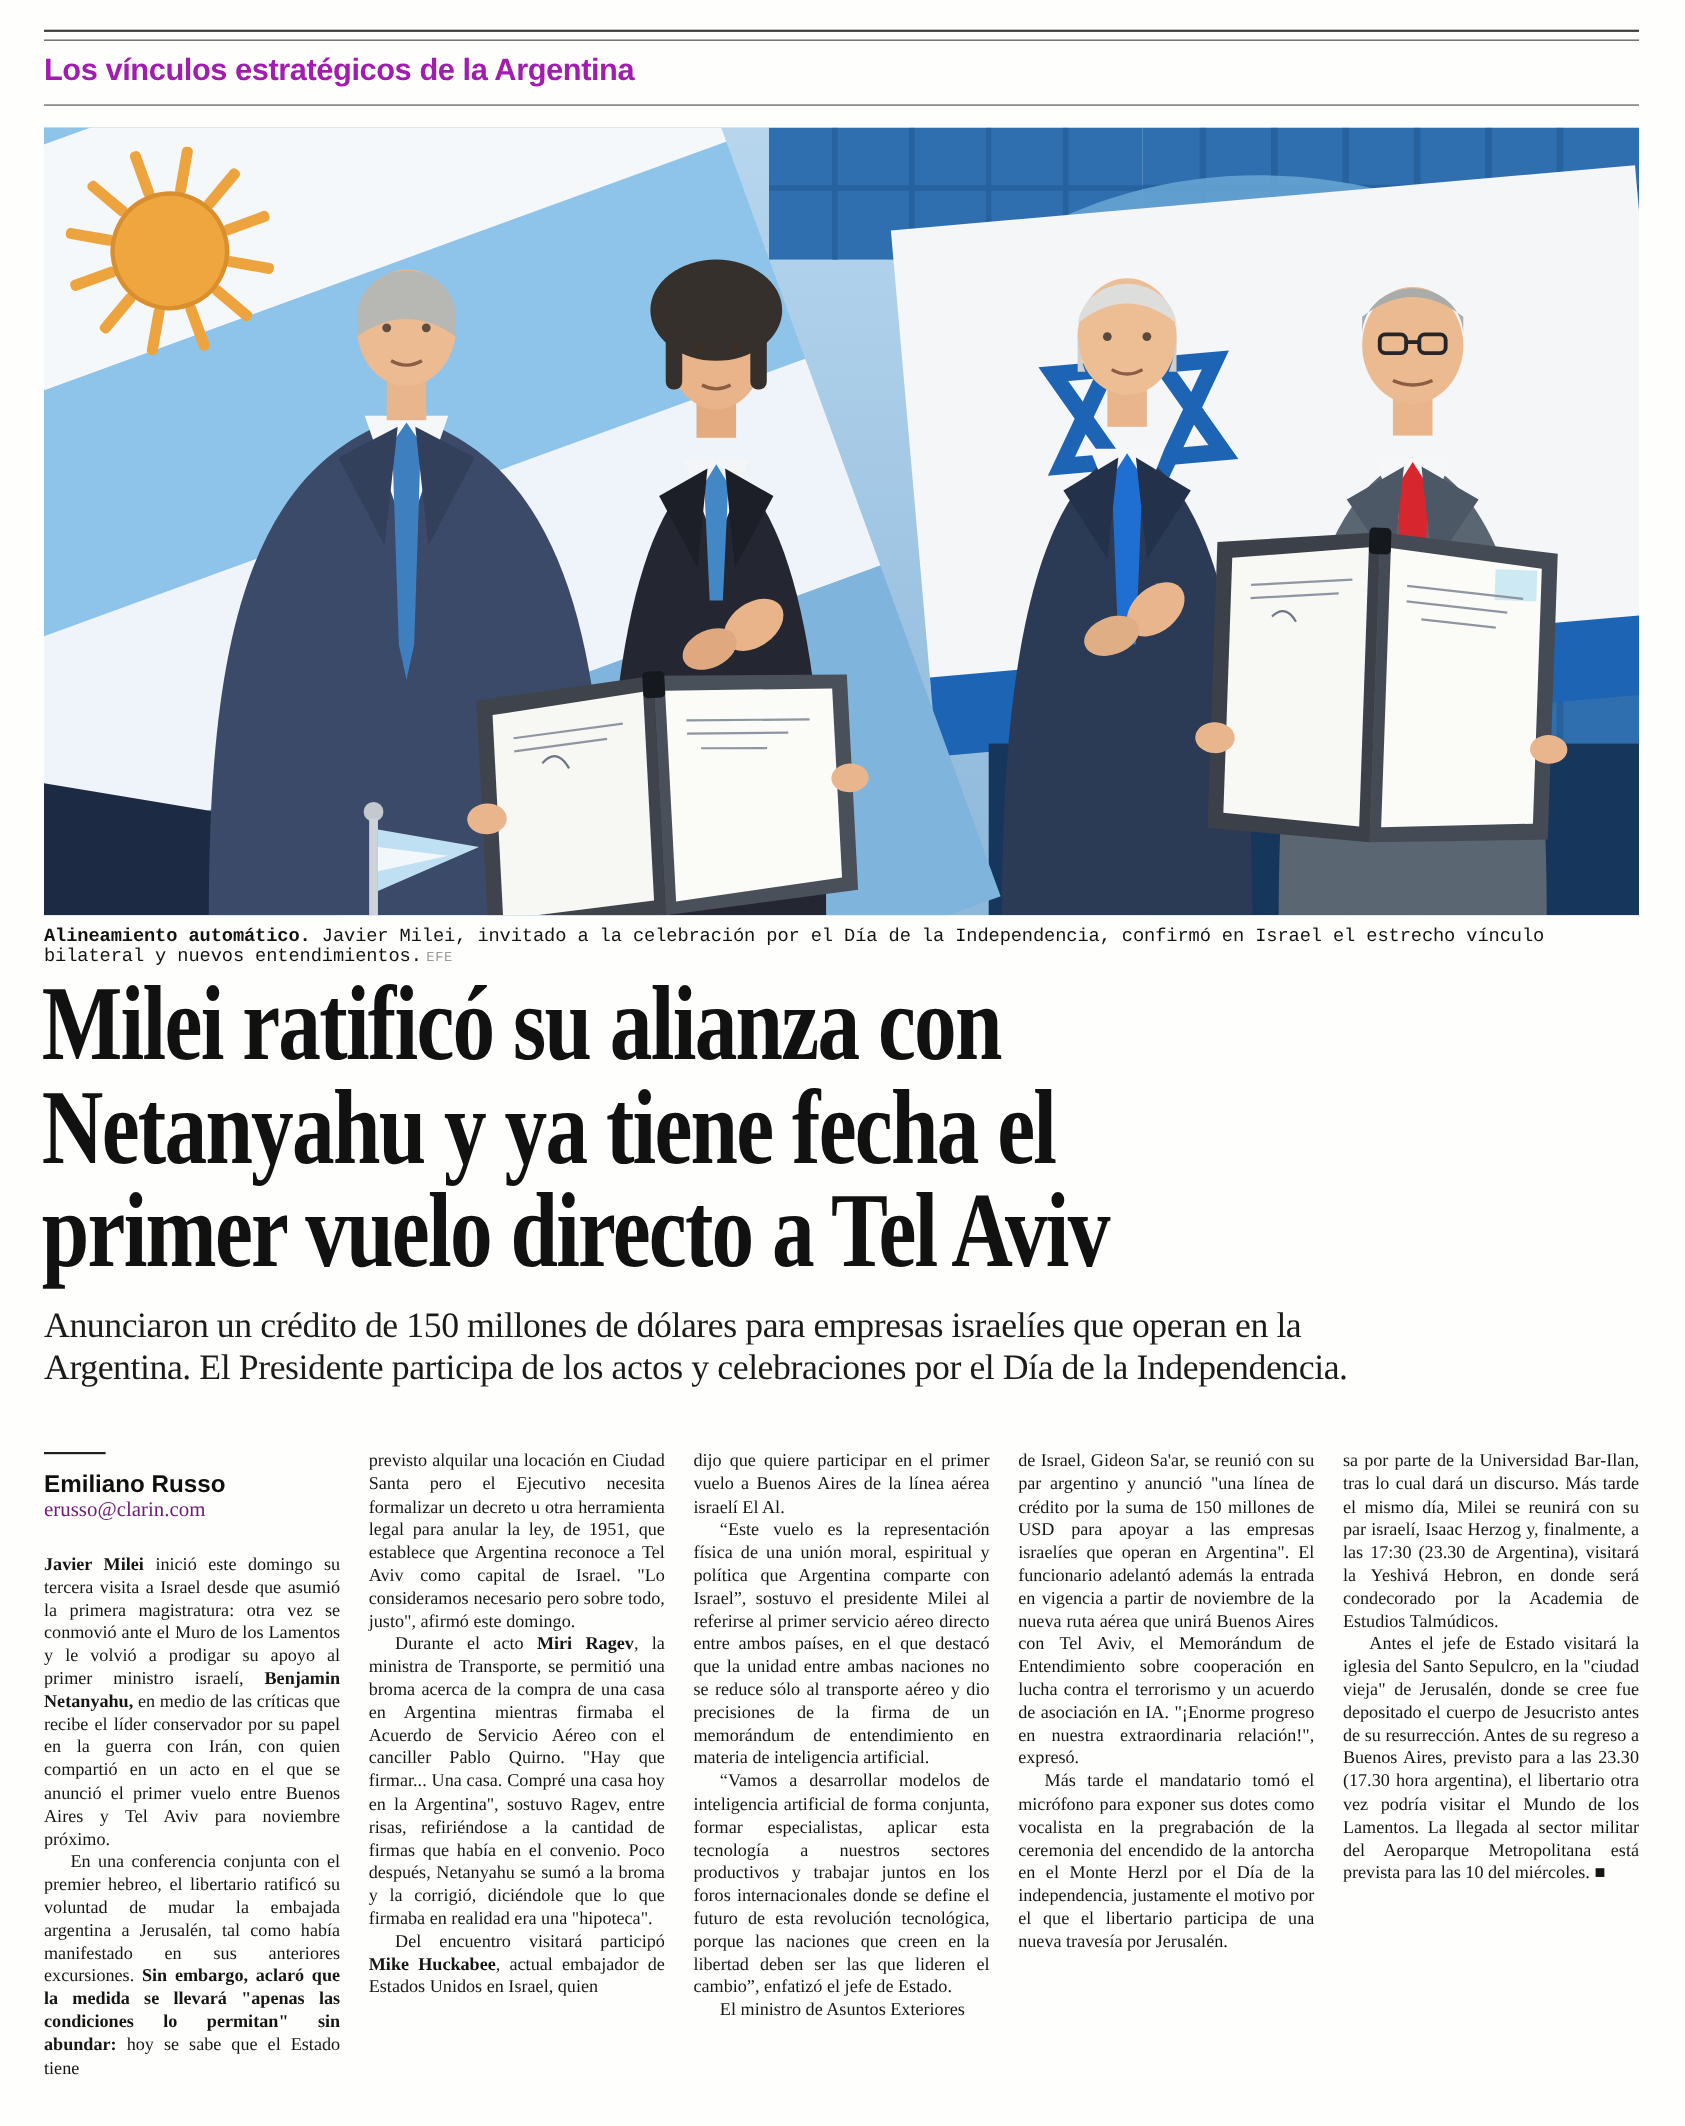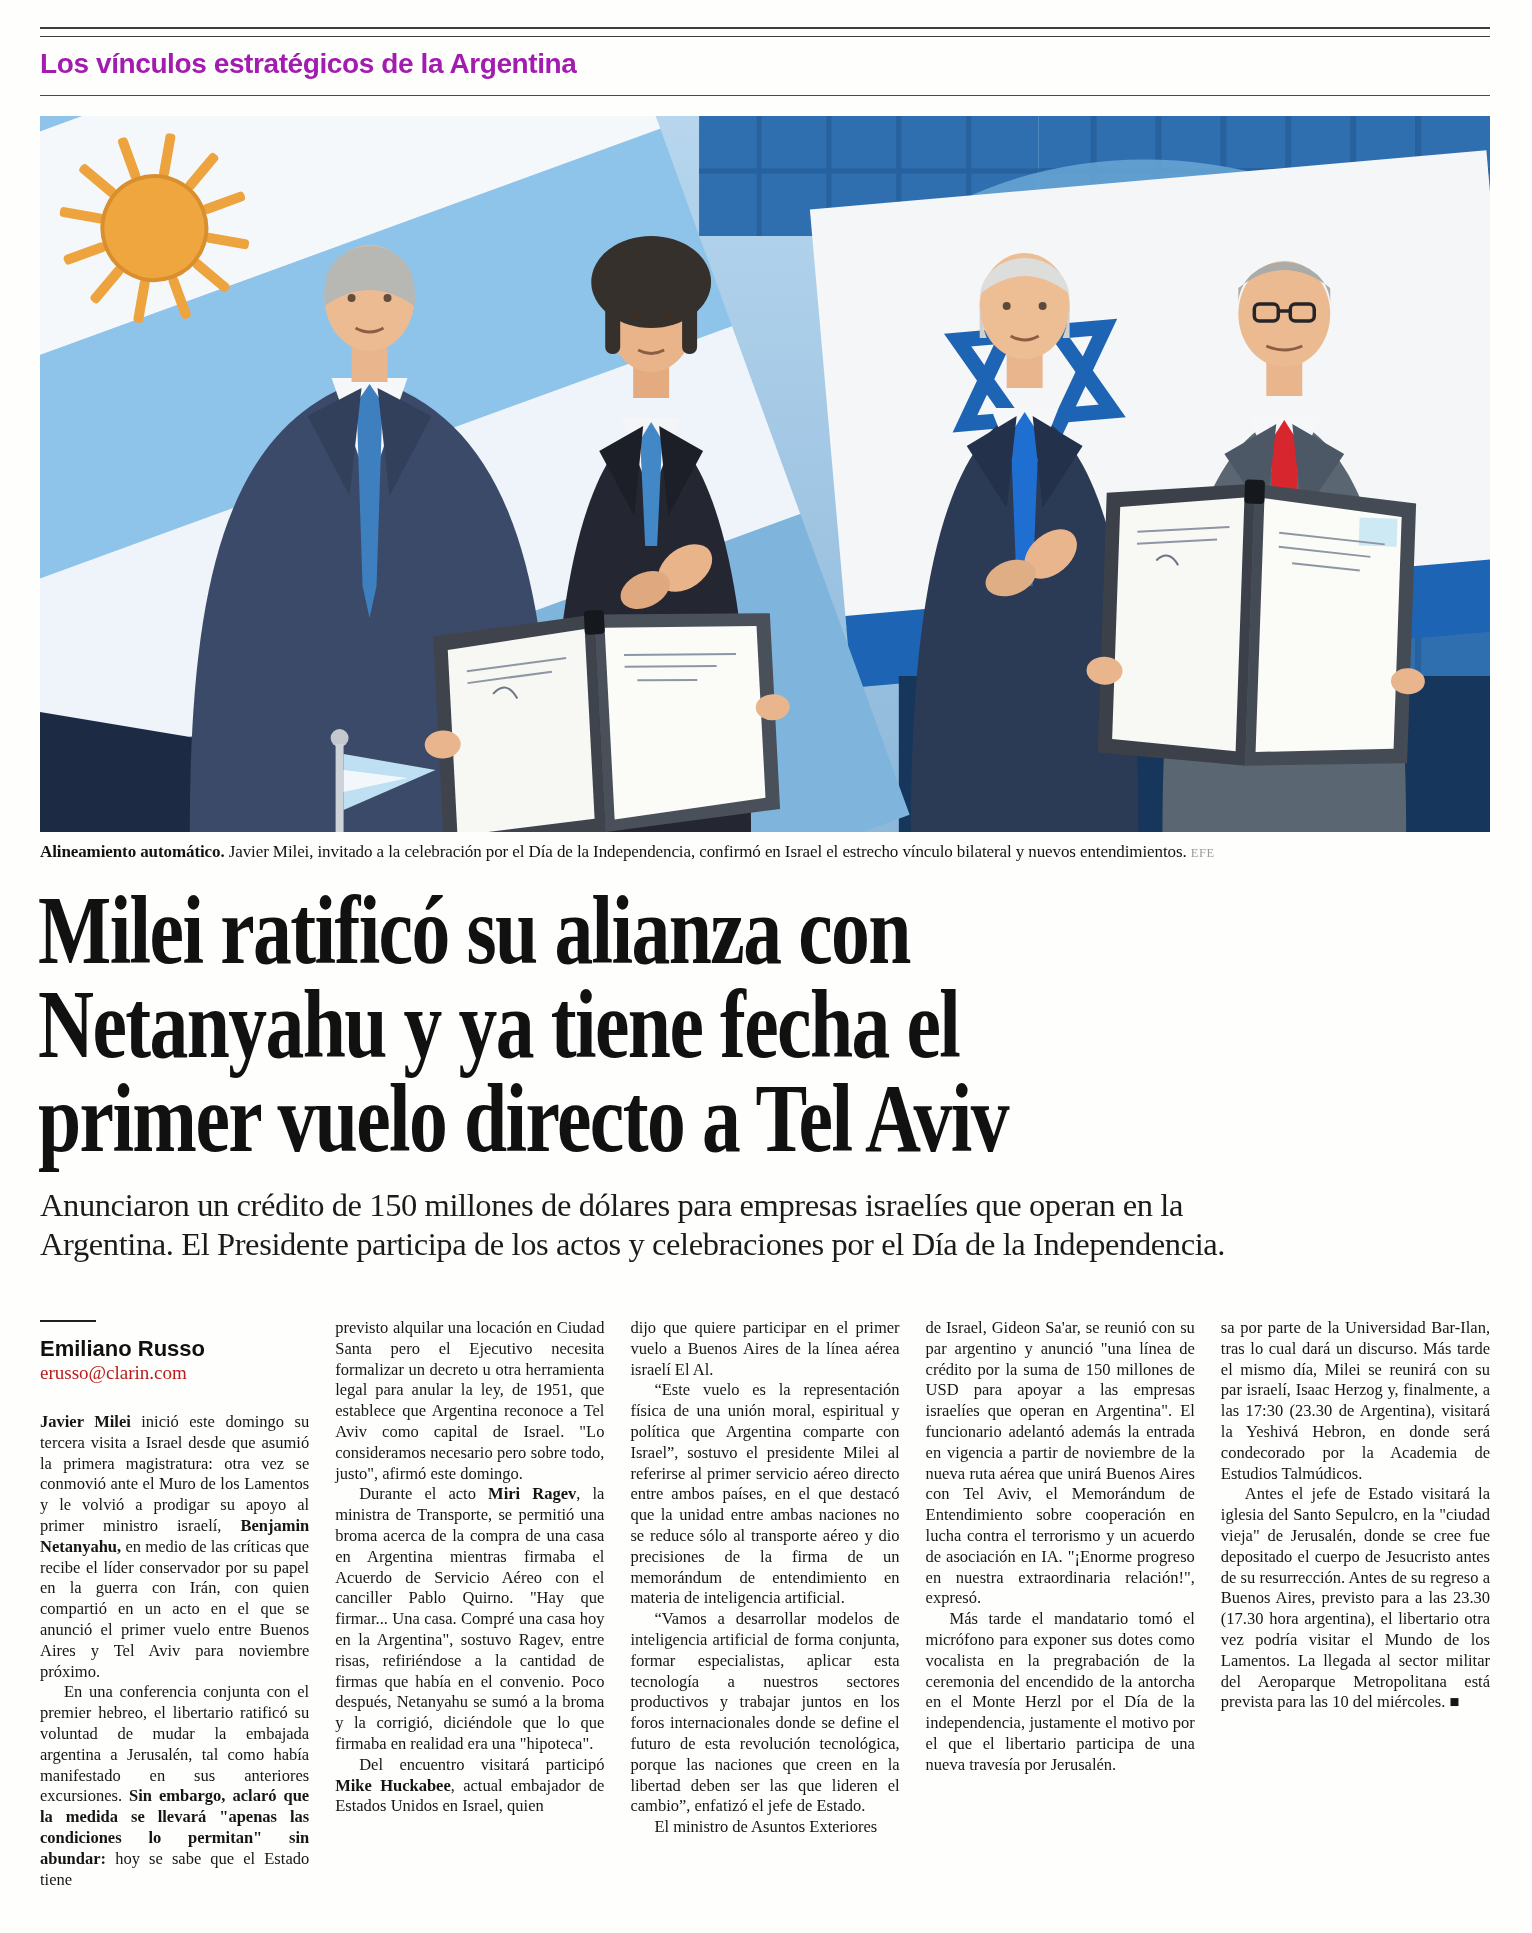--- a/index.html
+++ b/index.html
@@ -17,21 +17,21 @@
     font-family:"Liberation Sans",sans-serif;font-weight:bold;
     font-size:28px;letter-spacing:-0.4px;color:#a21caf;
   }
   .rule-c{top:95px;left:40px;right:42px;border-top:1px solid #4a4a4a;}
   
   .photo{top:116px;left:40px;right:42px;height:716px;background:#9cc4e4;overflow:hidden;}
   .photo svg{display:block;width:100%;height:100%;}
   
   .caption{
     top:842px;left:40px;right:42px;
-    font-family:Liberation Serif, serif;font-size:17px;color:#121212;
+    font-family:Liberation Mono, monospace;font-size:17px;color:#121212;
     letter-spacing:-0.1px;
   }
   .caption b{font-weight:bold;}
   .credit{font-size:12.5px;color:#9a9a9a;letter-spacing:0.6px;padding-left:4px;}
   
   .headline-wrap{top:884px;left:38px;width:1452px;height:300px;overflow:visible;}
   .headline{
     transform:scaleX(0.80);transform-origin:0 0;width:1815px;
     font-family:"Liberation Serif",serif;font-weight:bold;
     font-size:97px;line-height:0.97;letter-spacing:-2px;color:#111;
@@ -53,21 +53,21 @@
     font-size:16.5px;line-height:20.8px;text-align:justify;
     hyphens:auto;-webkit-hyphens:auto;color:#151515;
   }
   .col p{margin:0;}
   .col p.indent{text-indent:24px;}
   .col b{font-weight:bold;}
   
   .byline{margin-bottom:26px;padding-top:2px;}
   .byrule{width:56px;border-top:2px solid #1f1f1f;margin-bottom:14px;}
   .byname{font-family:"Liberation Sans",sans-serif;font-weight:bold;font-size:22px;line-height:1.15;color:#101010;}
-  .byemail{font-family:"Liberation Serif",serif;font-size:19px;line-height:1.3;color:#b91c1c;}
+  .byemail{font-family:"Liberation Serif",serif;font-size:19px;line-height:1.3;color:#701a75;}
 </style>
 </head>
 <body>
 
 <div class="page">
 
   <div class="abs rule-a"></div>
   <div class="abs rule-b"></div>
   <div class="abs kicker">Los vínculos estratégicos de la Argentina</div>
   <div class="abs rule-c"></div>

